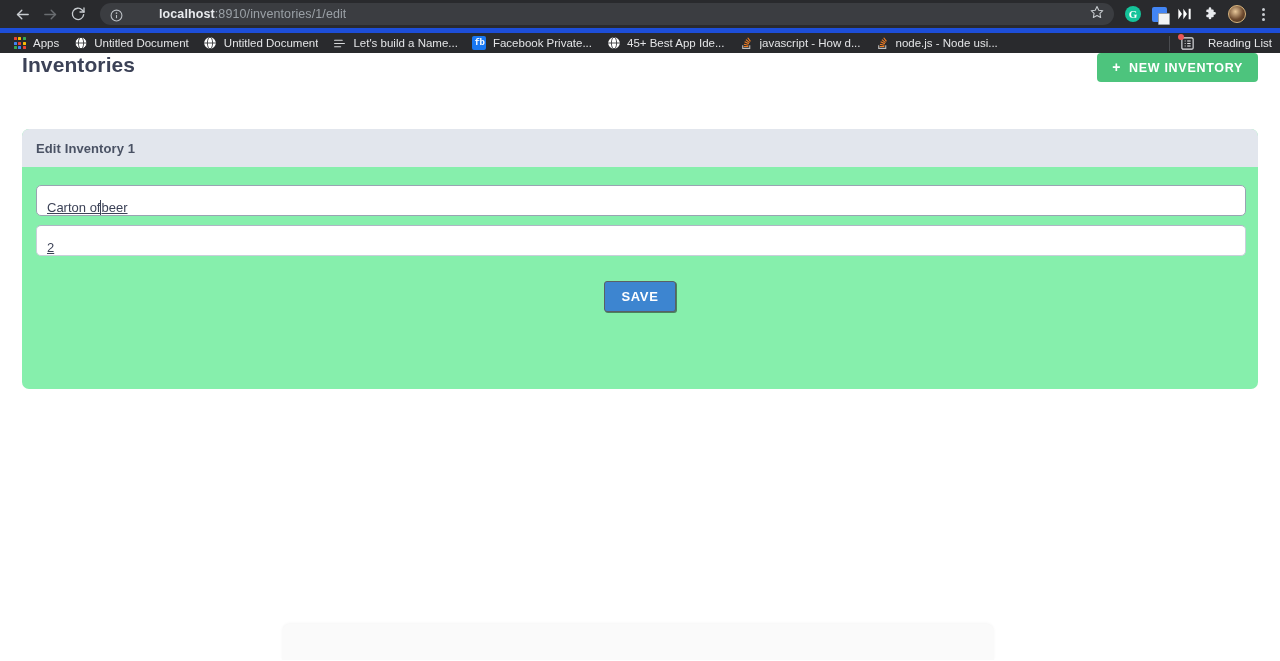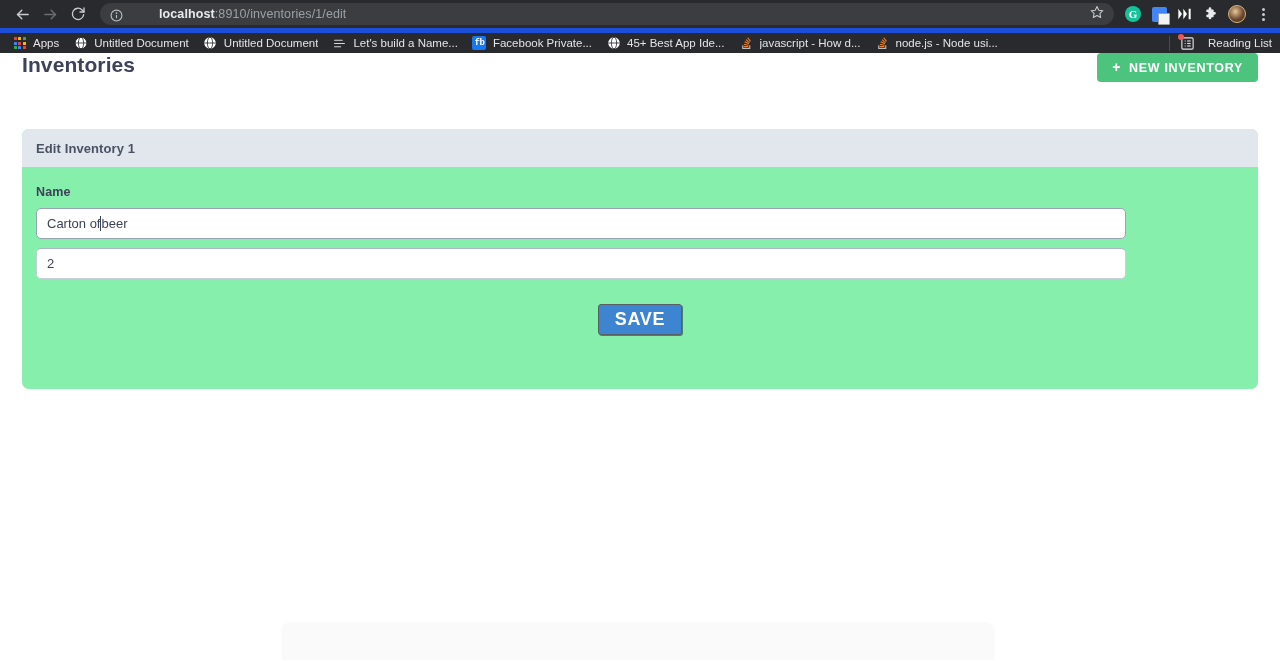--- a/index.html
+++ b/index.html
@@ -262,33 +262,34 @@
   }
   .field { margin-bottom: 9px; }
   .field-label {
     font-size: 12.5px;
     font-weight: 700;
     color: #3c4257;
     margin-bottom: 9px;
     letter-spacing: 0.1px;
   }
   .field-input {
-    width: 1090px;
+    width: 1210px;
     height: 31px;
     border: 1px solid #c9cfda;
     border-top-color: #aeb6c4;
     border-radius: 5px;
     background: #ffffff;
     padding: 0 10px;
     font-size: 13px;
     color: #3c4257;
     font-family: "Liberation Sans", sans-serif;
     display: flex;
-    align-items: center;
+    align-items: flex-end;
     position: relative;
+    text-decoration: underline;
   }
   .field-input.focused {
     border-color: #9aa3b2;
   }
   .caret {
     display: inline-block;
     width: 1px;
     height: 15px;
     background: #3c4257;
     margin: 0 0 0 0;
@@ -301,21 +302,21 @@
     margin-top: 25px;
   }
   .save-btn {
     background: #3d85d0;
     color: #ffffff;
     border: 1px solid #5a5f66;
     border-radius: 3px;
     height: 31px;
     min-width: 59px;
     padding: 0 16px;
-    font-size: 18px;
+    font-size: 13px;
     font-weight: 700;
     letter-spacing: 0.7px;
     font-family: "Liberation Sans", sans-serif;
     cursor: pointer;
     box-shadow: 1px 1px 0 rgba(0,0,0,0.45);
   }
 
   .bottom-sliver {
     position: absolute;
     left: 282px;
@@ -521,21 +522,20 @@
   </div>
 
   <div class="card">
     <div class="card-header">
       <span class="card-header-title">Edit Inventory 1</span>
     </div>
 
     <div class="card-body">
 
       <div class="field">
-        <div class="field-label">Name</div>
         <div class="field-input focused">
           <span>Carton of </span>
             <span class="caret"></span>
             <span>beer</span>
         </div>
       </div>
 
       <div class="field">
         <div class="field-input">
           <span>2</span>

